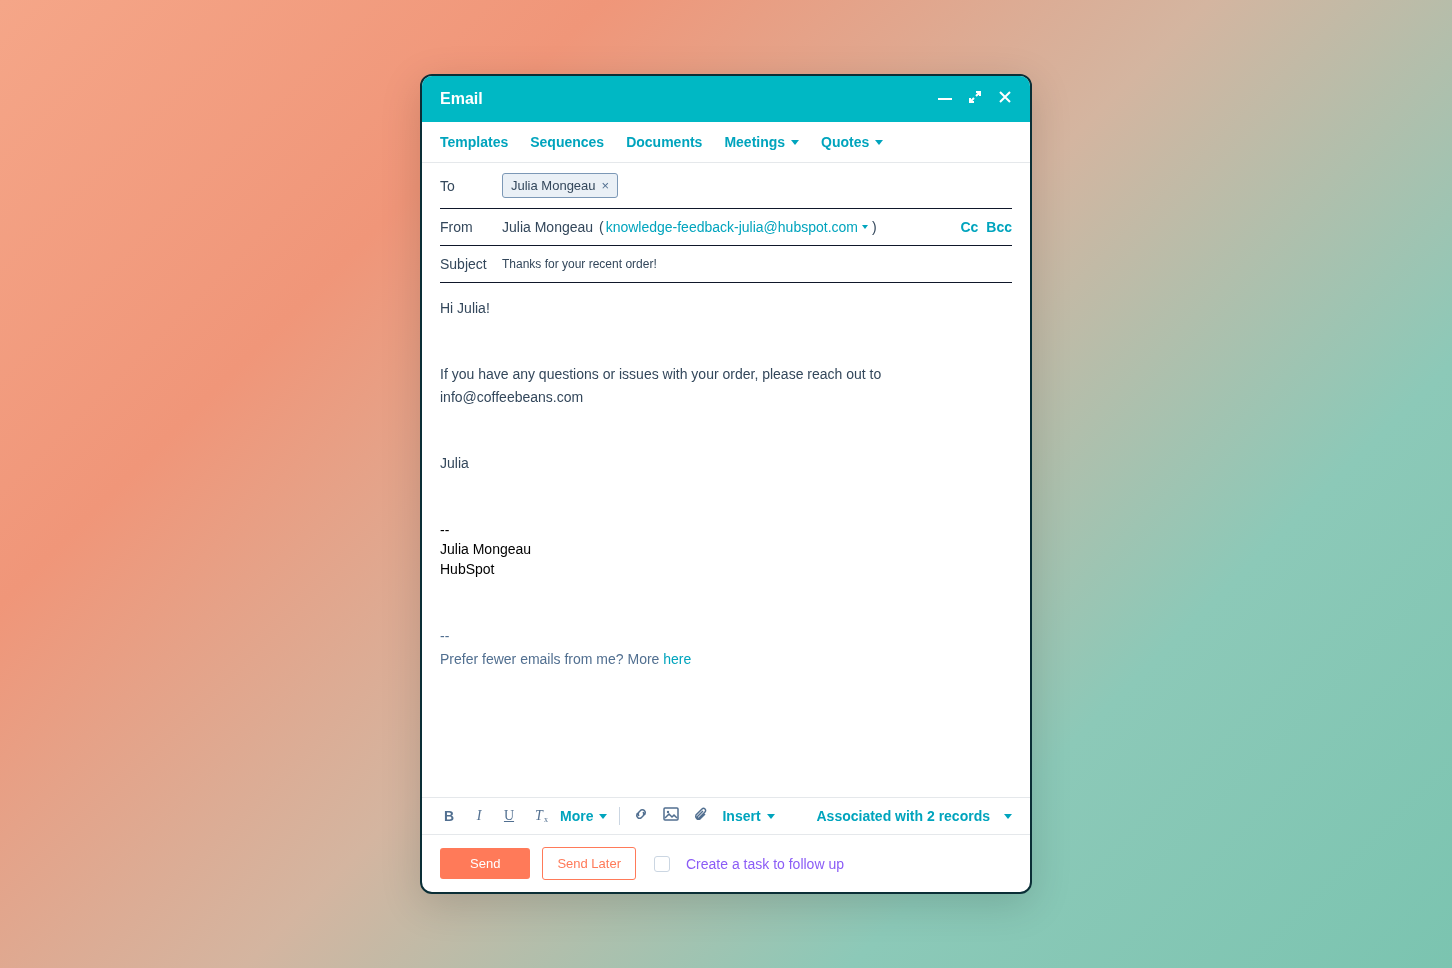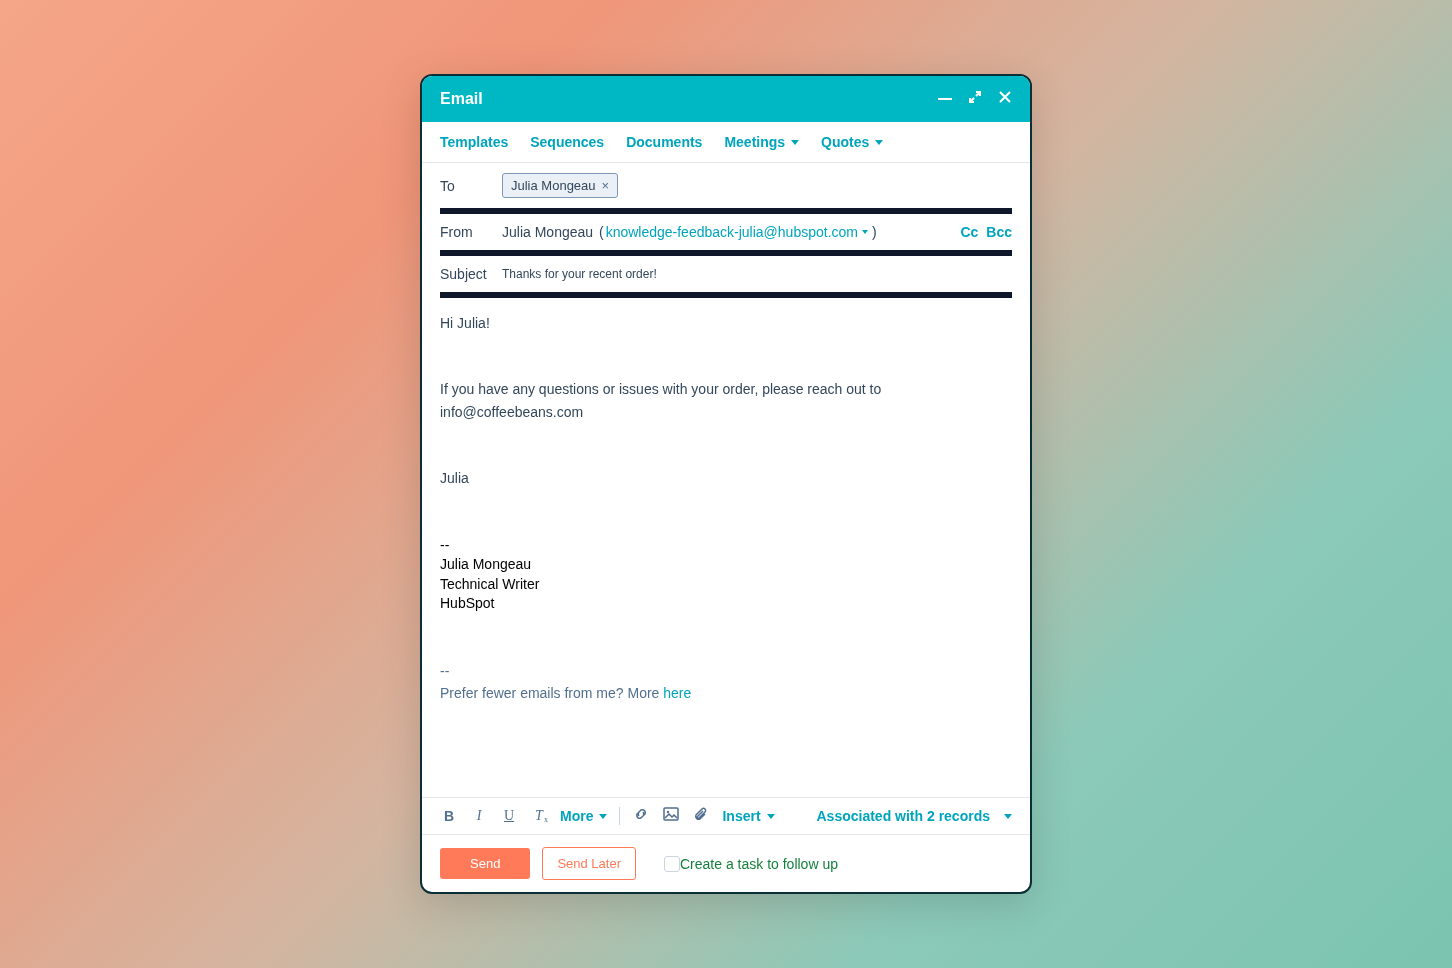--- a/index.html
+++ b/index.html
@@ -49,21 +49,21 @@
   color: #00a4bd;
 }
 .toolbar-item { cursor: pointer; display: flex; align-items: center; gap: 4px; }
 .caret { width: 0; height: 0; border-left: 4px solid transparent; border-right: 4px solid transparent; border-top: 5px solid #00a4bd; display: inline-block; margin-left: 2px; }
 .caret-small { border-left: 3px solid transparent; border-right: 3px solid transparent; border-top: 4px solid #00a4bd; }
 .fields { padding: 0 18px; }
 .field-row {
   display: flex;
   align-items: center;
   padding: 10px 0;
-  border-bottom: 6px solid #0f172a;
+  border-bottom: 1px solid #0f172a;
   font-size: 14px;
   color: #33475b;
   gap: 12px;
 }
 .field-label { color: #33475b; font-weight: 500; min-width: 50px; }
 .chip {
   border: 1px solid #7c98b6;
   background: #eaf0f6;
   padding: 4px 8px;
   border-radius: 3px;
@@ -128,21 +128,21 @@
 .btn-later {
   background: #fff;
   color: #ff7a59;
   border: 1px solid #ff7a59;
   padding: 8px 14px;
   border-radius: 3px;
   font-size: 13px;
   font-weight: 500;
   cursor: pointer;
 }
-.task-check { display: flex; align-items: center; gap: 0; font-size: 14px; color: #15803d; margin-left: 16px; }
+.task-check { display: flex; align-items: center; gap: 16px; font-size: 14px; color: #8b5cf6; margin-left: 6px; }
 .checkbox { width: 16px; height: 16px; border: 1px solid #cbd6e2; border-radius: 3px; cursor: pointer; }
 .icon-svg { width: 16px; height: 16px; fill: #516f90; }
 .tx-icon { font-family: Georgia; font-style: italic; position: relative; display: inline-block; width: 18px; }
 .tx-icon sub { font-size: 8px; position: absolute; bottom: 0; right: 0; font-style: normal; }
 </style>
 </head>
 <body>
 
 <div class="email-window">
 
@@ -210,21 +210,20 @@
     <div class="para-gap"></div>
     <div class="para-gap"></div>
     <p>If you have any questions or issues with your order, please reach out to info@coffeebeans.com</p>
     <div class="para-gap"></div>
     <div class="para-gap"></div>
     <p>Julia</p>
     <div style="height:46px;"></div>
     <div class="signature">
       <div>--</div>
       <div>Julia Mongeau</div>
-      <div>Technical Writer</div>
       <div>HubSpot</div>
     </div>
     <div style="height:46px;"></div>
     <div class="unsub">
       <div>--</div>
       <span>Prefer fewer emails from me? More </span><span class="unsub-link">here</span>
     </div>
   </div>
 
   <div class="format-bar">

